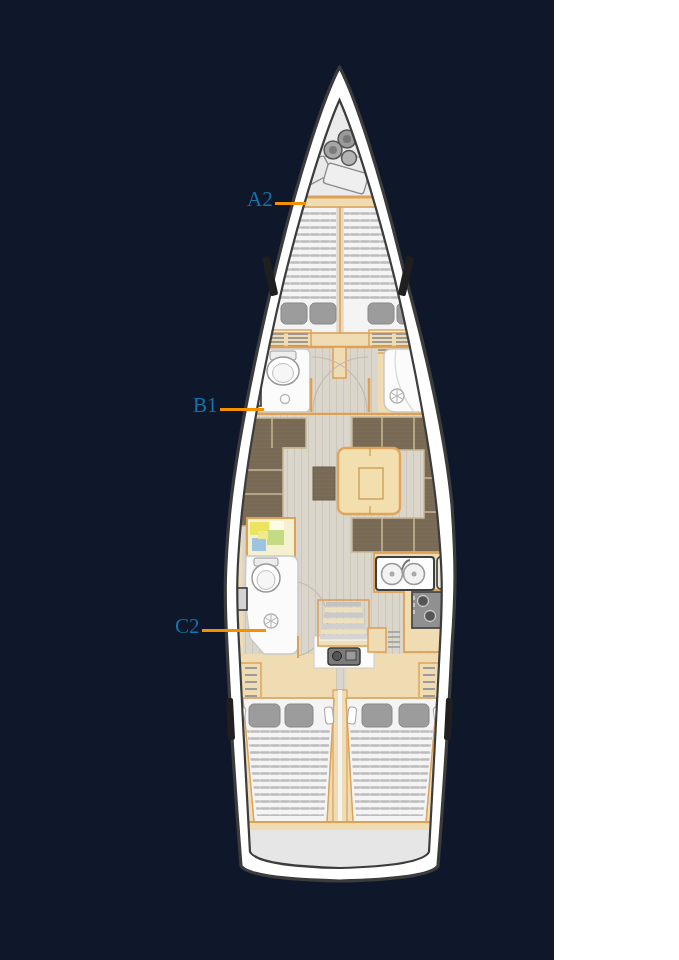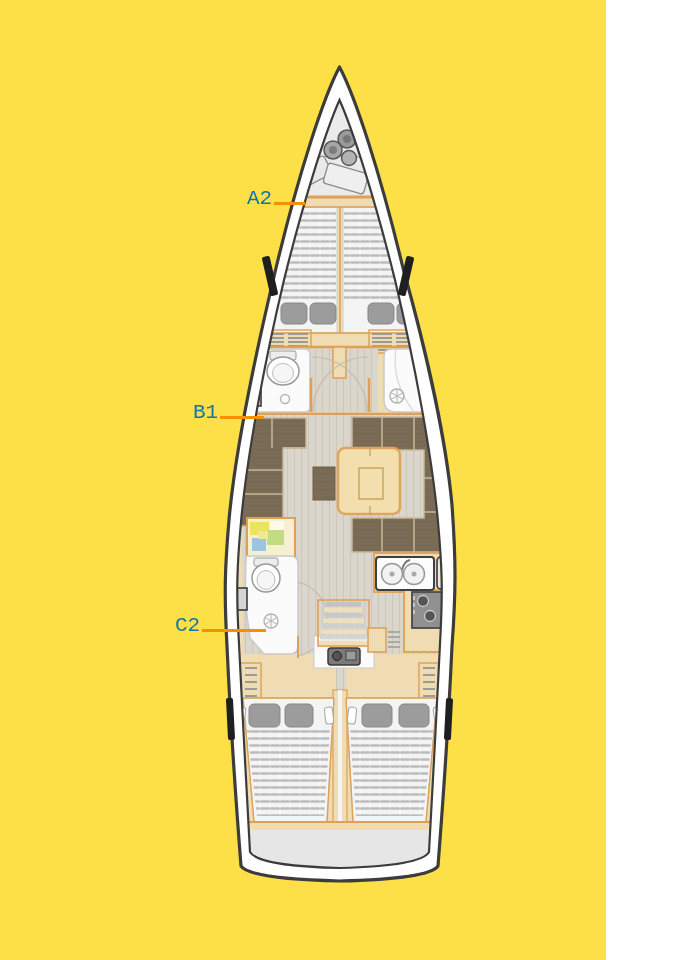--- a/index.html
+++ b/index.html
@@ -1,17 +1,17 @@
 <!DOCTYPE html>
 <html style="--label_text: #1474ad; --label_line: #f59100; --hull_line: #3c3c3c; --wood: #efdcb3; --wood_edge: #dda055; --upholstery: #7d6e5a; --upholstery_dark: #73644f; --floor: #dbd6cb; --floor_line: #cdc7ba; --mattress: #f4f4f4; --slat: #bcbcbc; --pillow: #9c9c9c; --locker: #ebebeb; --stern: #e6e6e6; --white_fixture: #fbfbfb; --fixture_edge: #c9c9c9; --appliance_dark: #8f8f8f; --window_black: #1f1f1f; --map_yellow: #ece45e; --map_green: #c3dc83; --map_blue: #9cc4e0;"><head>
 <meta charset="utf-8">
 <style>
   html,body{margin:0;padding:0;background:#fff;}
-  .stage{position:relative;width:606px;height:960px;background:#fde047;overflow:hidden;
-         font-family:Liberation Mono, monospace;}
+  .stage{position:relative;width:554px;height:960px;background:#0f172a;overflow:hidden;
+         font-family:Liberation Serif, serif;}
   .plan-svg{position:absolute;left:0;top:0;}
   .label{position:absolute;display:flex;align-items:flex-end;gap:2px;}
   .label-text{font-size:21px;line-height:20px;font-weight:400;color:var(--label_text,#1474ad);}
   .label-line{display:inline-block;height:3px;background:var(--label_line,#f59100);margin-bottom:4px;}
   
   .f-wood{fill:var(--wood,#efdcb3);} .s-wood{stroke:var(--wood_edge,#dda055);}
   .f-floorbase{fill:var(--floor,#dbd6cb);} .s-floorline{stroke:var(--floor_line,#cdc7ba);}
   .f-uph{fill:var(--upholstery,#7d6e5a);} .s-uphd{stroke:var(--upholstery_dark,#73644f);}
   .f-matt{fill:var(--mattress,#f4f4f4);} .f-slat{fill:var(--slat,#bcbcbc);}
   .f-pillow{fill:var(--pillow,#9c9c9c);}
@@ -270,21 +270,21 @@
     <rect x="402" y="256" width="8" height="40" rx="2" class="f-win" transform="rotate(13 406 276)"></rect>
     <rect x="227" y="698" width="7" height="42" rx="2" class="f-win" transform="rotate(-3 230 719)"></rect>
     <rect x="445" y="698" width="7" height="42" rx="2" class="f-win" transform="rotate(3 448 719)"></rect>
   </g>
 </svg>
 
   <div class="label" style="left:247px;top:189px;">
     <span class="label-text">A2</span>
     <span class="label-line" style="width:31px"></span>
   </div>
-  <div class="label" style="left:193px;top:395px;margin-top:8px;">
+  <div class="label" style="left:193px;top:395px;">
     <span class="label-text">B1</span>
     <span class="label-line" style="width:44px"></span>
   </div>
   <div class="label" style="left:175px;top:616px;">
     <span class="label-text">C2</span>
     <span class="label-line" style="width:64px"></span>
   </div>
 </div>
 
 </body></html>

